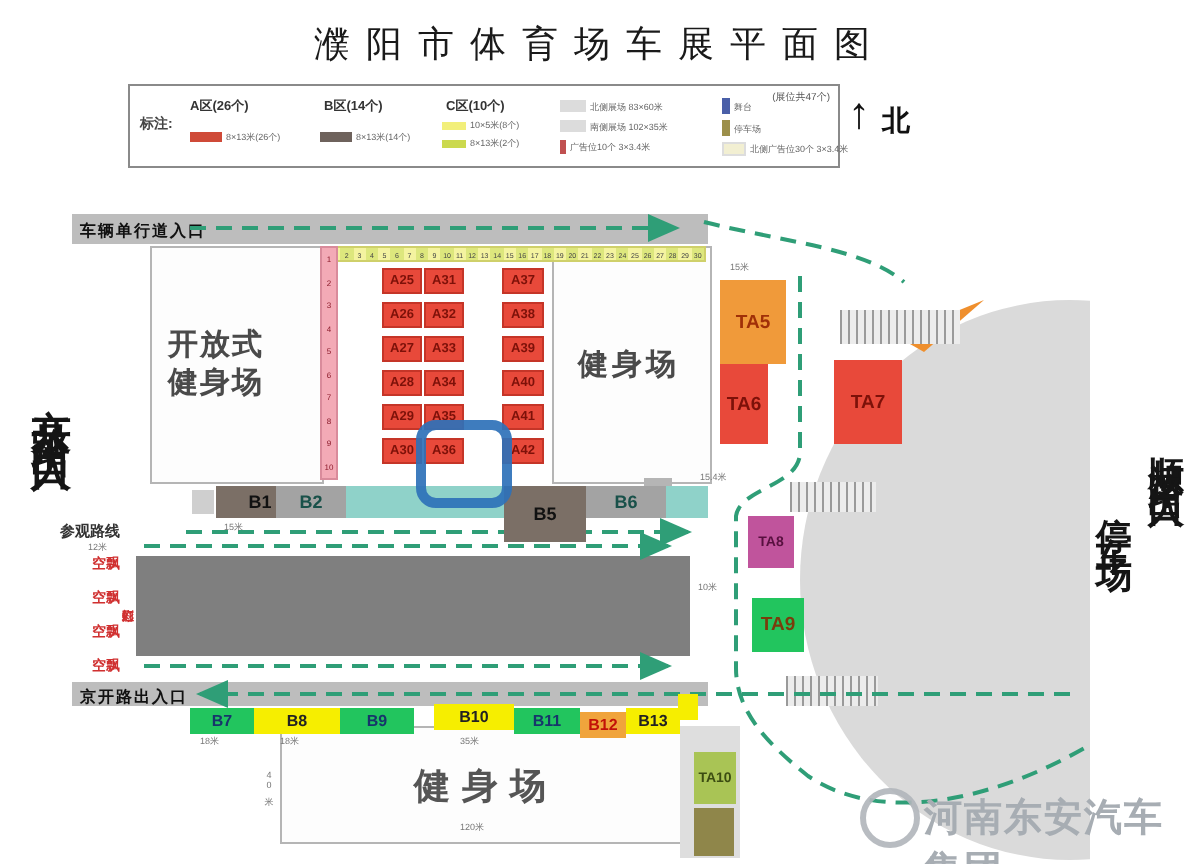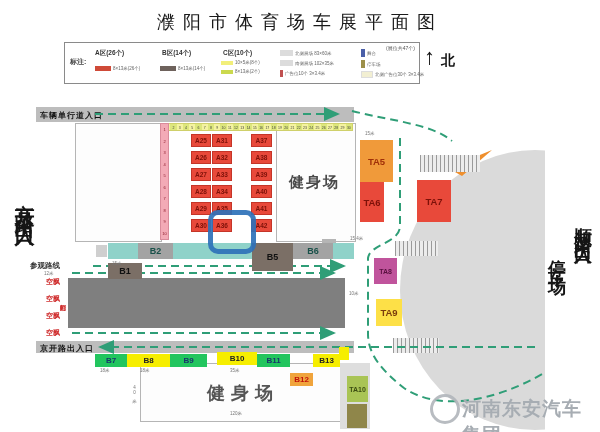--- a/index.html
+++ b/index.html
@@ -145,20 +145,21 @@
   <div id="gate-right" class="abs vtext">顺河路出入口</div>
   <div id="gate-parking" class="abs vtext">停车场</div>
 
   <div id="road-top" class="abs road"></div>
   <div class="abs road-label" style="left:40px;top:110px">车辆单行道入口</div>
   <div id="road-bottom" class="abs road"></div>
   <div class="abs road-label" style="left:40px;top:343px">京开路出入口</div>
   <div class="abs" style="left:30px;top:261px;font-size:7.5px;font-weight:bold;color:#333;z-index:12">参观路线</div>
 
   <div id="field-open" class="abs field"></div>
+  <div class="abs field-label" style="left:84px;top:163px;width:50px;font-size:15px;letter-spacing:1px">开放式健身场</div>
   <div id="field-right" class="abs field"></div>
   <div class="abs field-label" style="left:289px;top:173px;font-size:15px;letter-spacing:2px">健身场</div>
   <div id="field-bottom" class="abs field"></div>
   <div class="abs field-label" style="left:207px;top:381px;font-size:18px;letter-spacing:6px;color:#555">健身场</div>
 
   <div id="strip-top" class="abs" style="background:#eef08a;border:1px solid #cfd06a;box-sizing:border-box">
       <div class="cell" style="background: rgb(244, 243, 160);">1</div>
       <div class="cell" style="background: rgb(221, 231, 125);">2</div>
       <div class="cell" style="background: rgb(244, 243, 160);">3</div>
       <div class="cell" style="background: rgb(221, 231, 125);">4</div>
@@ -245,36 +246,36 @@
       <div class="booth a-booth" style="left: 212px; top: 168px; width: 20px; height: 13px;">A33</div>
       <div class="booth a-booth" style="left: 212px; top: 185px; width: 20px; height: 13px;">A34</div>
       <div class="booth a-booth" style="left: 212px; top: 202px; width: 20px; height: 13px;">A35</div>
       <div class="booth a-booth" style="left: 212px; top: 219px; width: 20px; height: 13px;">A36</div>
       <div class="booth a-booth" style="left: 251px; top: 134px; width: 21px; height: 13px;">A37</div>
       <div class="booth a-booth" style="left: 251px; top: 151px; width: 21px; height: 13px;">A38</div>
       <div class="booth a-booth" style="left: 251px; top: 168px; width: 21px; height: 13px;">A39</div>
       <div class="booth a-booth" style="left: 251px; top: 185px; width: 21px; height: 13px;">A40</div>
       <div class="booth a-booth" style="left: 251px; top: 202px; width: 21px; height: 13px;">A41</div>
       <div class="booth a-booth" style="left: 251px; top: 219px; width: 21px; height: 13px;">A42</div>
-      <div class="booth style-dark" style="left: 108px; top: 243px; width: 34px; height: 16px; font-size: 9px; margin-top: 20px;">B1</div>
+      <div class="booth style-dark" style="left: 108px; top: 243px; width: 44px; height: 16px; font-size: 9px;">B1</div>
       <div class="booth style-teal" style="left: 138px; top: 243px; width: 35px; height: 16px; font-size: 9px;">B2</div>
       <div class="booth style-dark" style="left: 252px; top: 243px; width: 41px; height: 28px; font-size: 9px;">B5</div>
       <div class="booth style-teal" style="left: 293px; top: 243px; width: 40px; height: 16px; font-size: 9px;">B6</div>
       <div class="booth style-blue" style="left: 95px; top: 354px; width: 32px; height: 13px; font-size: 8px;">B7</div>
       <div class="booth style-yellow" style="left: 127px; top: 354px; width: 43px; height: 13px; font-size: 8px;">B8</div>
       <div class="booth style-blue" style="left: 170px; top: 354px; width: 37px; height: 13px; font-size: 8px;">B9</div>
       <div class="booth style-yellow" style="left: 217px; top: 352px; width: 40px; height: 13px; font-size: 8px;">B10</div>
       <div class="booth style-blue" style="left: 257px; top: 354px; width: 33px; height: 13px; font-size: 8px;">B11</div>
-      <div class="booth style-orange" style="left: 290px; top: 373px; width: 23px; height: 13px; font-size: 8px;">B12</div>
+      <div class="booth style-orange" style="left: 290px; top: 356px; width: 23px; height: 13px; font-size: 8px;">B12</div>
       <div class="booth style-yellow" style="left: 313px; top: 354px; width: 27px; height: 13px; font-size: 8px;">B13</div>
       <div class="booth " style="left: 360px; top: 140px; width: 33px; height: 42px; background: rgb(240, 154, 58); color: rgb(160, 48, 8); font-size: 9.5px;">TA5</div>
       <div class="booth " style="left: 360px; top: 182px; width: 24px; height: 40px; background: rgb(232, 73, 58); color: rgb(125, 17, 9); font-size: 9.5px;">TA6</div>
       <div class="booth " style="left: 417px; top: 180px; width: 34px; height: 42px; background: rgb(232, 73, 58); color: rgb(125, 17, 9); font-size: 9.5px;">TA7</div>
       <div class="booth " style="left: 374px; top: 258px; width: 23px; height: 26px; background: rgb(192, 84, 156); color: rgb(88, 16, 63); font-size: 7px;">TA8</div>
-      <div class="booth " style="left: 376px; top: 299px; width: 26px; height: 27px; background: #fde047; color: rgb(122, 60, 12); font-size: 9.5px;">TA9</div>
+      <div class="booth " style="left: 376px; top: 299px; width: 26px; height: 27px; background: #22c55e; color: rgb(122, 60, 12); font-size: 9.5px;">TA9</div>
       <div class="booth " style="left: 347px; top: 376px; width: 21px; height: 26px; background: rgb(169, 196, 85); color: rgb(60, 77, 18); font-size: 7px;">TA10</div>
     </div>
 
   <svg class="layer" width="600" height="432" style="z-index:6">
     <defs>
       <marker id="arr" markerWidth="9" markerHeight="8" refX="7" refY="3.5" orient="auto">
         <path d="M0,0 L8,3.5 L0,7 Z" fill="#2f9e77"></path>
       </marker>
     </defs>
     <path class="dash" d="M95,114 H338" marker-end="url(#arr)"></path>

